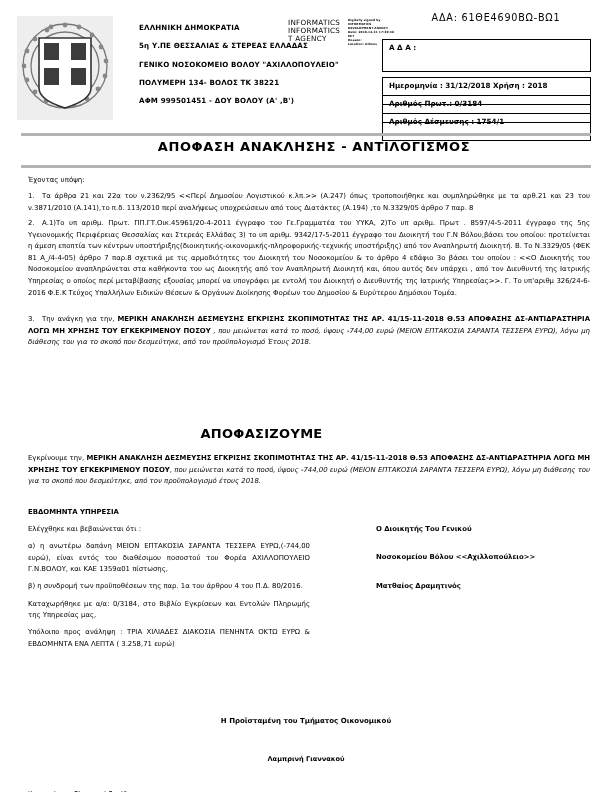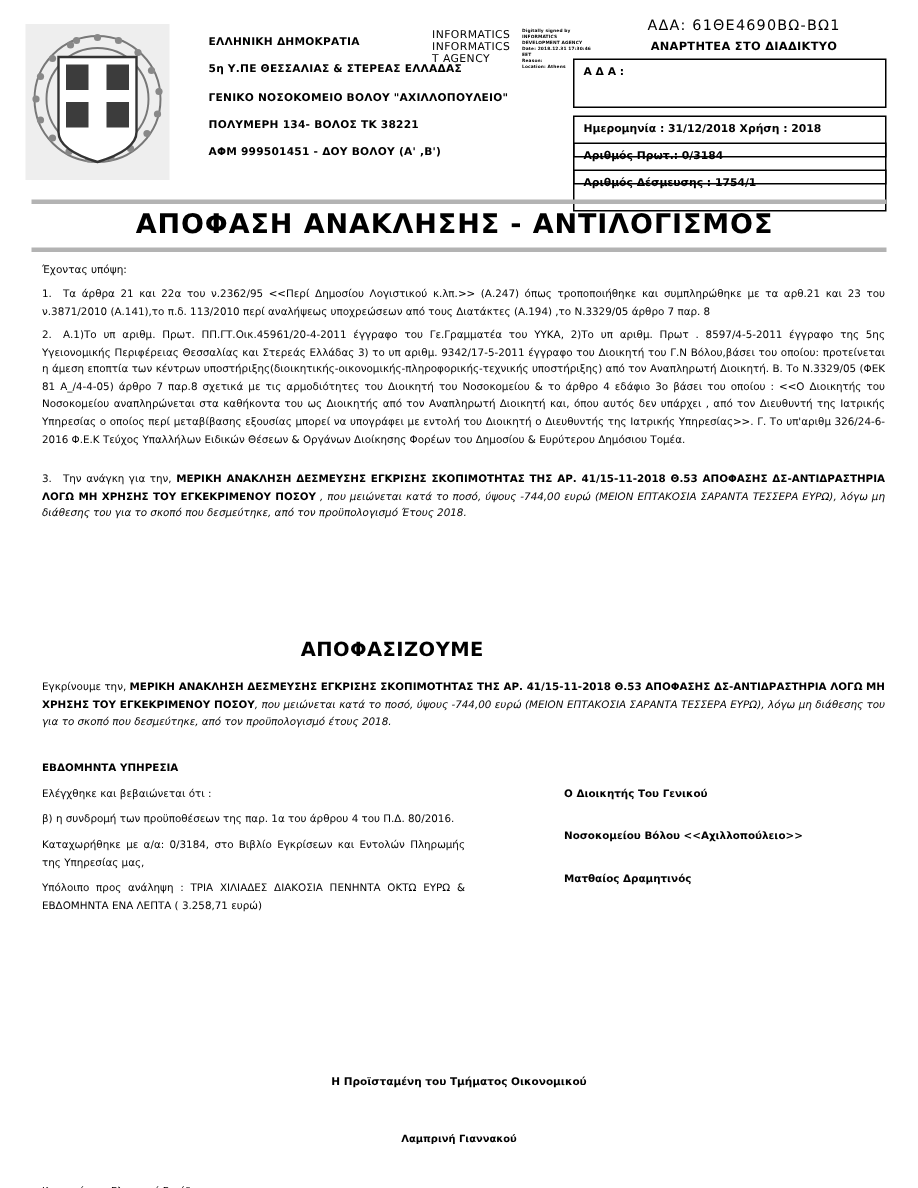--- a/index.html
+++ b/index.html
@@ -126,25 +126,25 @@
     position: absolute;
     left: 21px;
     width: 570px;
     height: 3px;
     background: #b3b3b3;
   }
   .rule-top { top: 133px; }
   .rule-bot { top: 165px; }
   .doc-title {
     position: absolute;
-    left: 18px;
+    left: 29px;
     top: 139px;
     width: 570px;
     text-align: center;
-    font-size: 18px;
+    font-size: 13px;
     font-weight: bold;
     letter-spacing: 0.6px;
   }
 
   
   .body-area {
     position: absolute;
     left: 0;
     top: 172px;
     width: 612px;
@@ -311,21 +311,20 @@
         <div>INFORMATICS</div>
         <div>DEVELOPMENT AGENCY</div>
         <div>Date: 2018.12.31 17:30:46</div>
         <div>EET</div>
         <div>Reason:</div>
         <div>Location: Athens</div>
       </div>
     </div>
 
     <div class="ada-line">ΑΔΑ: 61ΘΕ4690ΒΩ-ΒΩ1</div>
-    <div class="anartitea">ΑΝΑΡΤΗΤΕΑ ΣΤΟ ΔΙΑΔΙΚΤΥΟ</div>
 
     <div class="box box-aaa">Α Δ Α :</div>
     <div class="box box-date">Ημερομηνία : 31/12/2018 Χρήση : 2018</div>
     <div class="box box-prot">Αριθμός Πρωτ.: 0/3184</div>
     <div class="box box-desm">Αριθμός Δέσμευσης : 1754/1</div>
   </div>
 
   <div class="rule rule-top"></div>
   <div class="doc-title">ΑΠΟΦΑΣΗ ΑΝΑΚΛΗΣΗΣ - ΑΝΤΙΛΟΓΙΣΜΟΣ</div>
   <div class="rule rule-bot"></div>
@@ -348,20 +347,21 @@
 
     <div class="apofasizoume">ΑΠΟΦΑΣΙΖΟΥΜΕ</div>
 
     <div class="decision">
       <span>Εγκρίνουμε  την, </span><span class="bold">ΜΕΡΙΚΗ ΑΝΑΚΛΗΣΗ ΔΕΣΜΕΥΣΗΣ ΕΓΚΡΙΣΗΣ ΣΚΟΠΙΜΟΤΗΤΑΣ ΤΗΣ ΑΡ. 41/15-11-2018 Θ.53 ΑΠΟΦΑΣΗΣ ΔΣ-ΑΝΤΙΔΡΑΣΤΗΡΙΑ ΛΟΓΩ ΜΗ ΧΡΗΣΗΣ ΤΟΥ ΕΓΚΕΚΡΙΜΕΝΟΥ ΠΟΣΟΥ</span><span class="ital">, που μειώνεται κατά το ποσό, ύψους -744,00 ευρώ (ΜΕΙΟΝ ΕΠΤΑΚΟΣΙΑ ΣΑΡΑΝΤΑ ΤΕΣΣΕΡΑ ΕΥΡΩ), λόγω μη διάθεσης του για το σκοπό που δεσμεύτηκε, από τον προϋπολογισμό έτους 2018.</span>
     </div>
 
     <div class="col-left">
       <div class="hdr">ΕΒΔΟΜΗΝΤΑ ΥΠΗΡΕΣΙΑ</div>
       <p>Ελέγχθηκε και βεβαιώνεται ότι :</p>
+      <p>α) η ανωτέρω δαπάνη ΜΕΙΟΝ ΕΠΤΑΚΟΣΙΑ ΣΑΡΑΝΤΑ ΤΕΣΣΕΡΑ ΕΥΡΩ,(-744,00 ευρώ), είναι εντός του διαθέσιμου ποσοστού του Φορέα ΑΧΙΛΛΟΠΟΥΛΕΙΟ Γ.Ν.ΒΟΛΟΥ, και ΚΑΕ 1359α01 πίστωσης,</p>
       <p>β) η συνδρομή των προϋποθέσεων της παρ. 1α του άρθρου 4 του Π.Δ. 80/2016.</p>
       <p>Καταχωρήθηκε με α/α: 0/3184, στο Βιβλίο Εγκρίσεων και Εντολών Πληρωμής της Υπηρεσίας μας,</p>
       <p>Υπόλοιπο προς ανάληψη : ΤΡΙΑ ΧΙΛΙΑΔΕΣ ΔΙΑΚΟΣΙΑ ΠΕΝΗΝΤΑ ΟΚΤΩ ΕΥΡΩ &amp; ΕΒΔΟΜΗΝΤΑ ΕΝΑ ΛΕΠΤΑ ( 3.258,71 ευρώ)</p>
     </div>
 
     <div class="col-right">
       <p class="r1">Ο Διοικητής Του Γενικού</p>
       <p class="r2">Νοσοκομείου Βόλου &lt;&lt;Αχιλλοπούλειο&gt;&gt;</p>
       <p class="r3">Ματθαίος Δραμητινός</p>
     </div>

